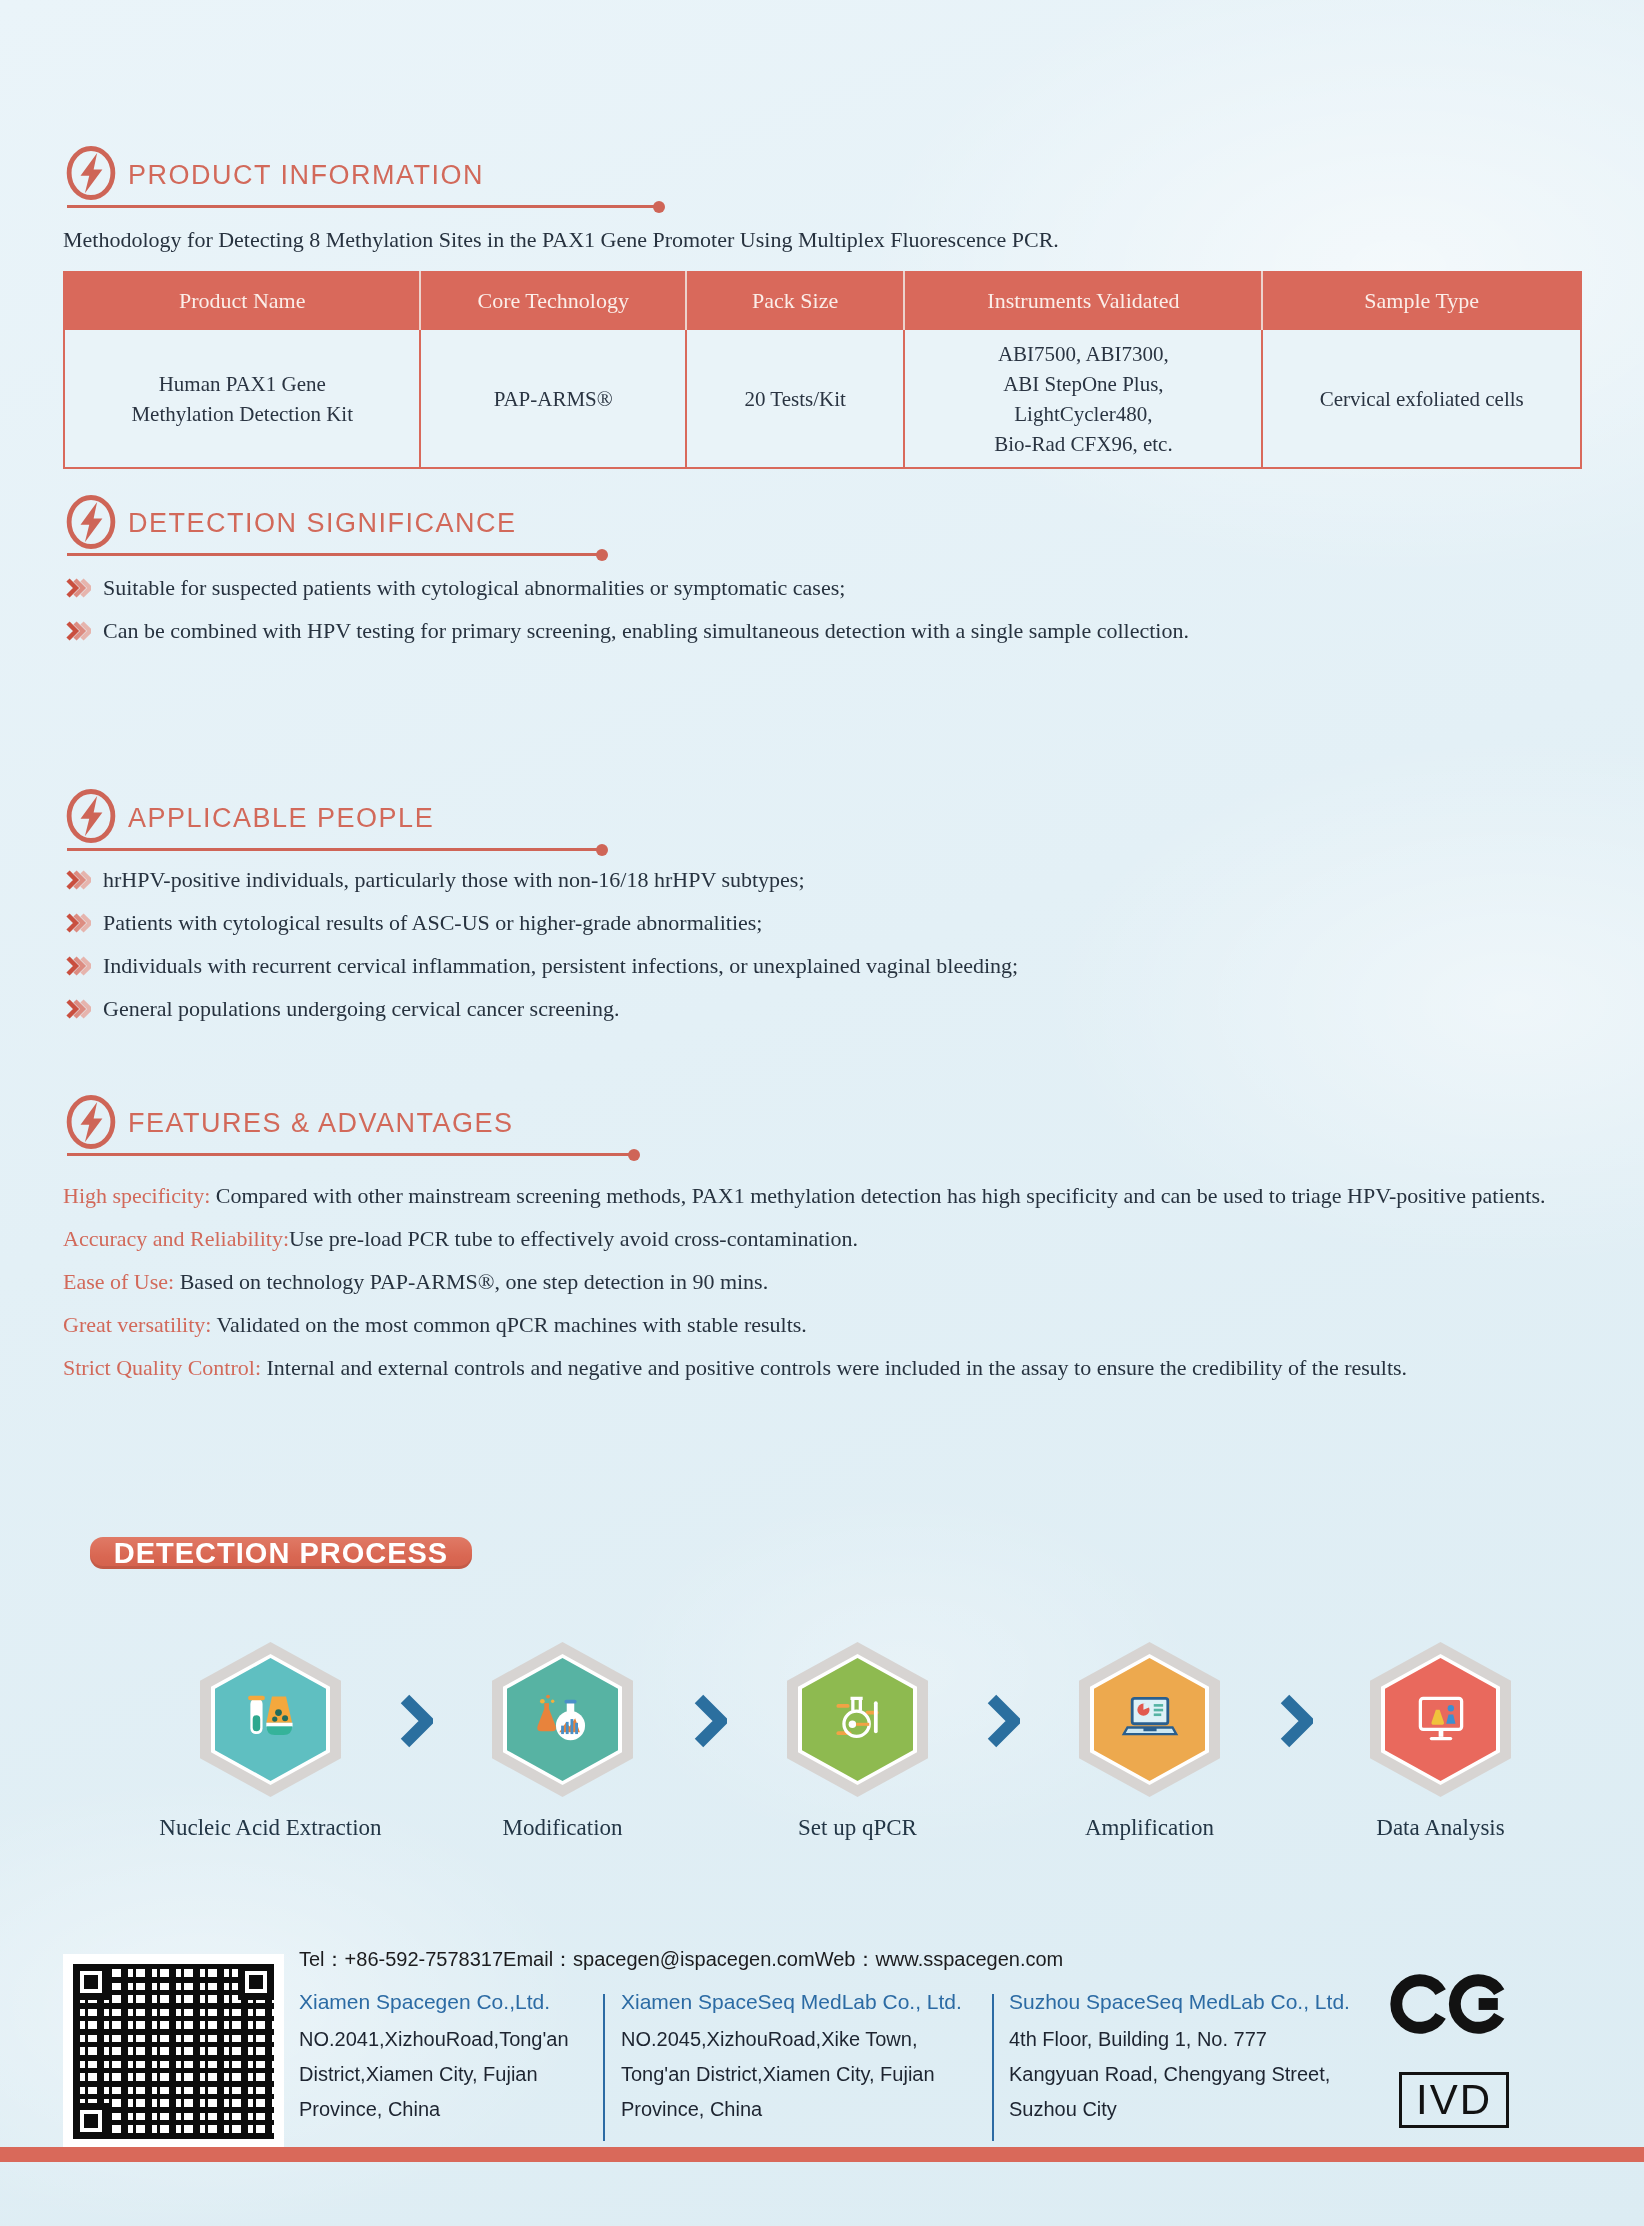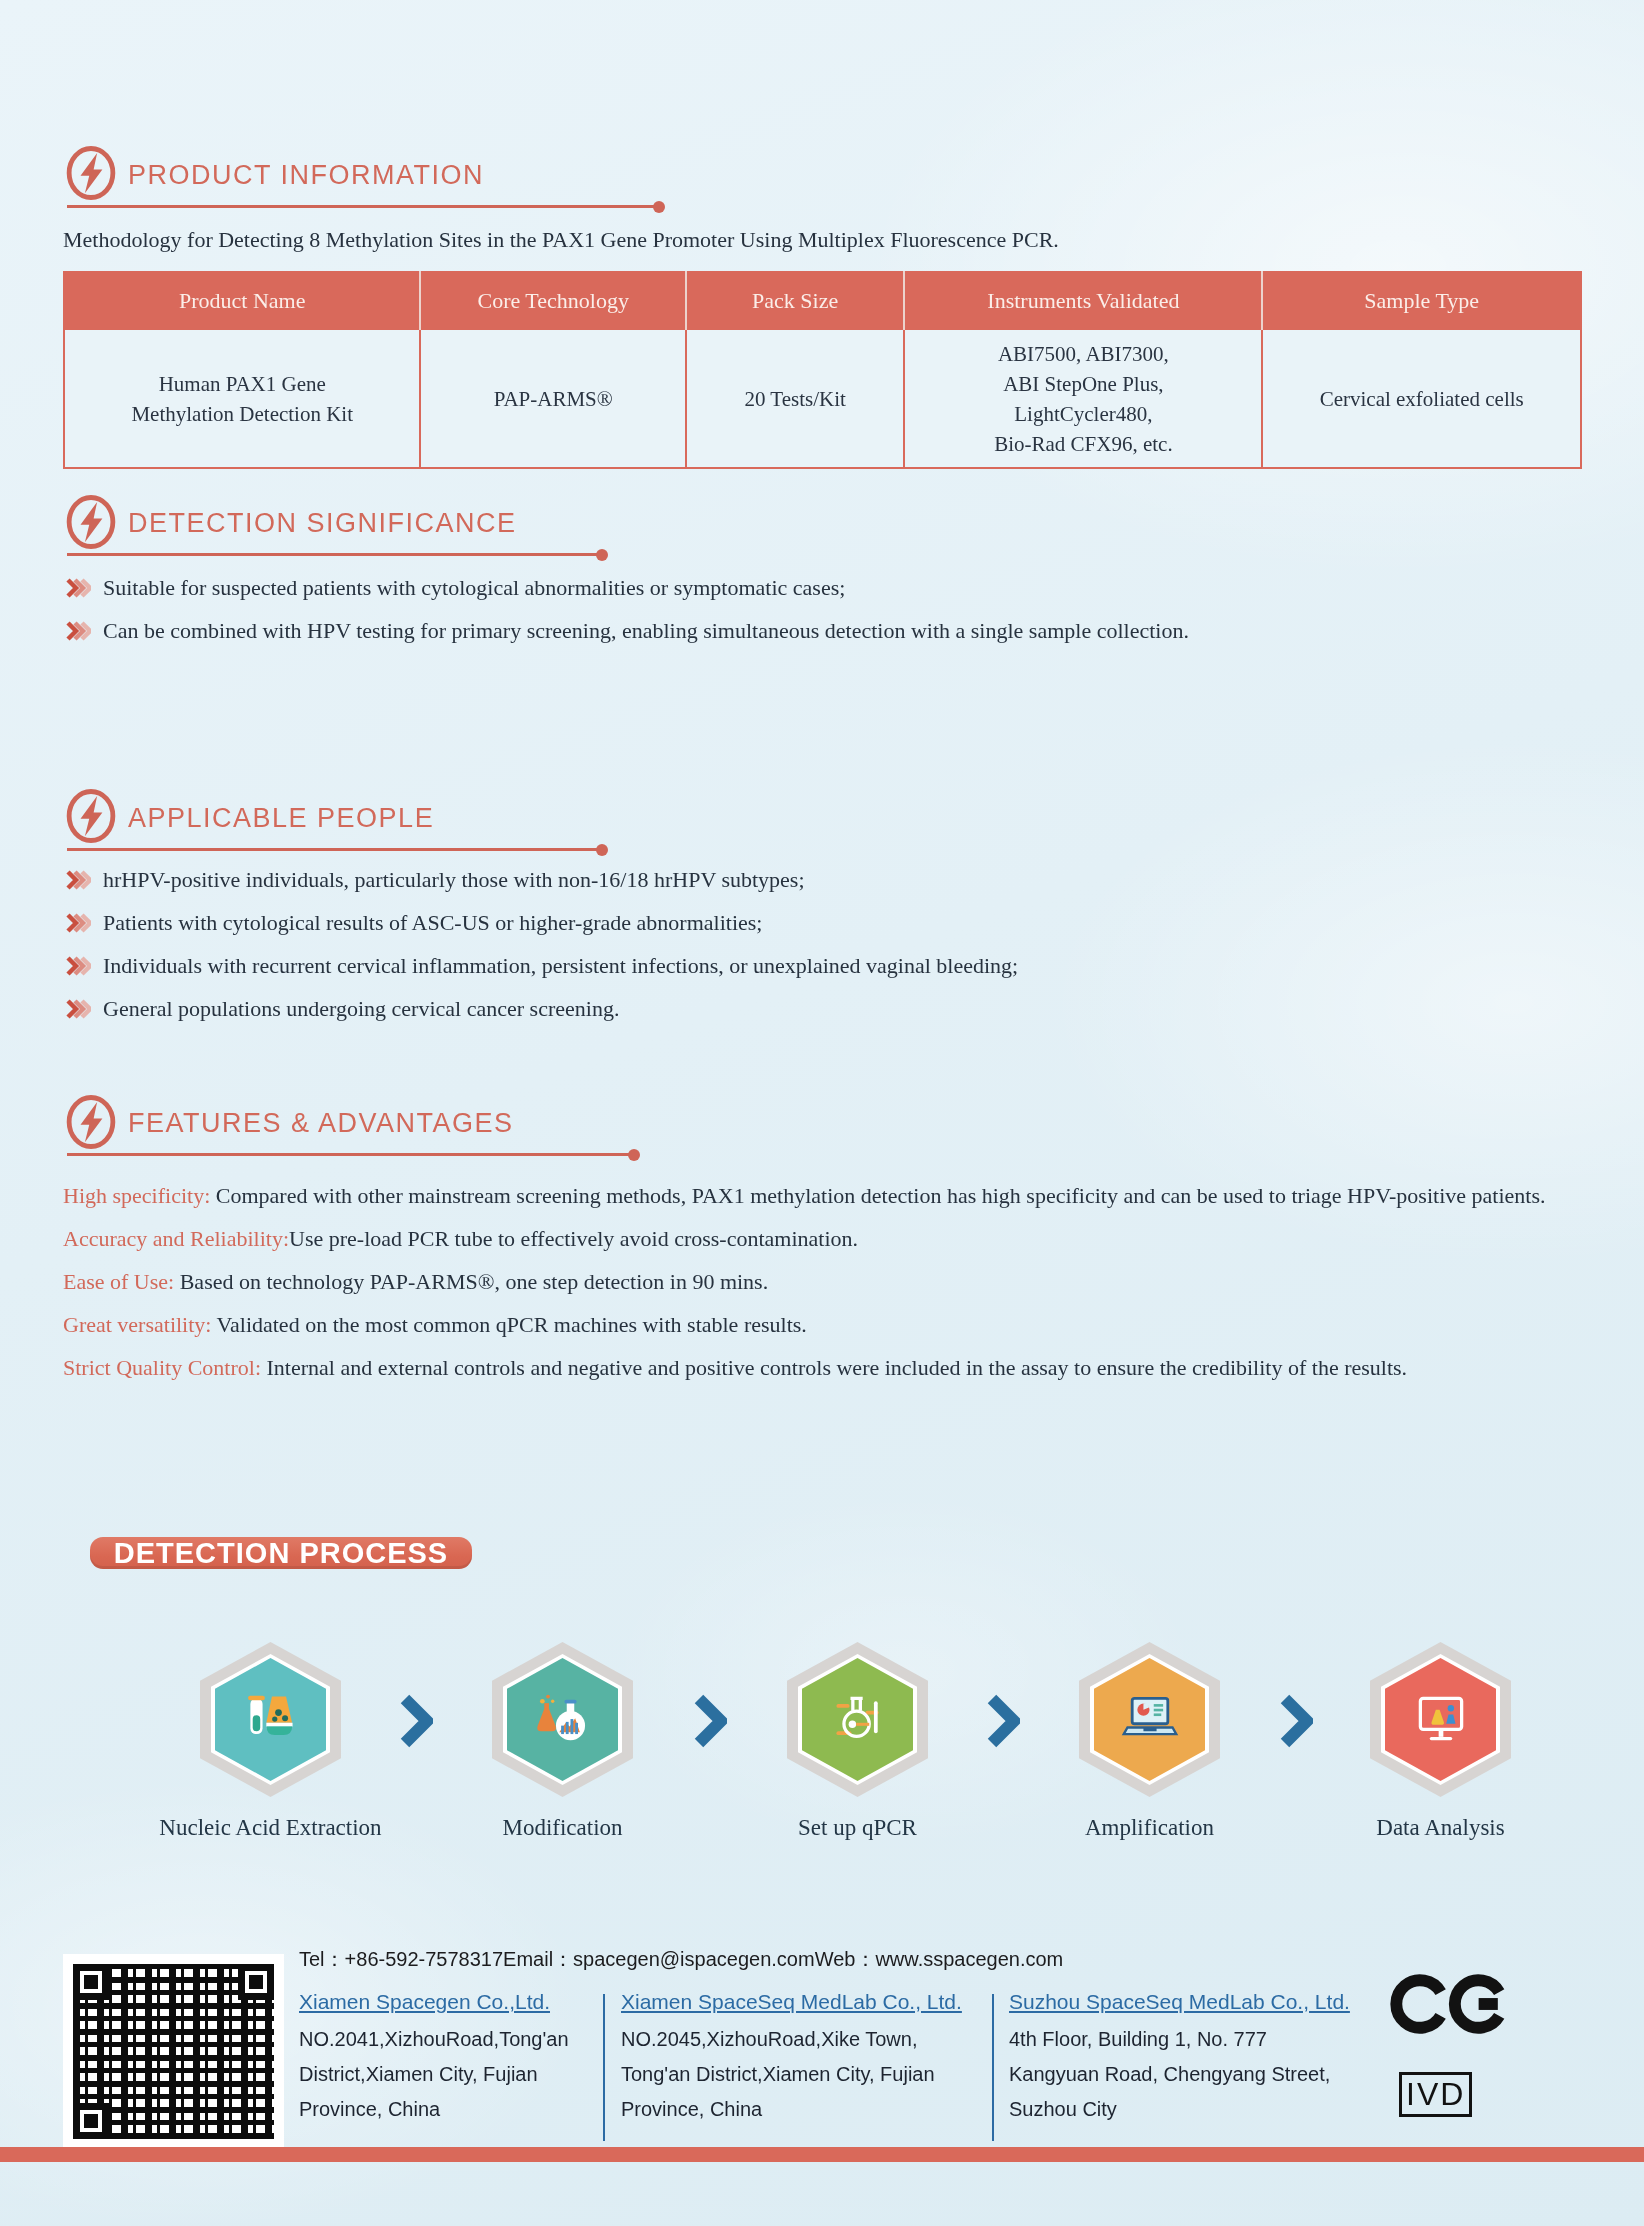--- a/index.html
+++ b/index.html
@@ -60,26 +60,26 @@
   .contact b{font-weight:400;}
   .qr{position:absolute;left:63px;top:1954px;width:221px;height:195px;background:#ffffff;padding:0;}
   .qr-pattern{position:absolute;left:10px;top:10px;right:10px;bottom:10px;
     background-image:
       repeating-linear-gradient(90deg,#0c0c0c 0 7px,transparent 7px 12px,#0c0c0c 12px 15px,transparent 15px 24px),
       repeating-linear-gradient(0deg,#0c0c0c 0 6px,transparent 6px 14px,#0c0c0c 14px 19px,transparent 19px 26px);}
   .finder{position:absolute;width:36px;height:36px;border:7px solid #0c0c0c;background:#ffffff;box-sizing:border-box;}
   .finder::after{content:"";position:absolute;left:4px;top:4px;width:14px;height:14px;background:#0c0c0c;}
   .f-tl{left:0;top:0;} .f-tr{right:0;top:0;} .f-bl{left:0;bottom:0;}
   .company{position:absolute;top:1990px;}
-  .company .cname{font-size:21px;color:#2c6ba4;margin:0;text-decoration:underline;}
+  .company .cname{font-size:21px;color:#2c6ba4;margin:0;}
   .company .caddr{font-size:20px;line-height:35px;color:#1d2430;margin:8px 0 0 0;}
   .vsep{position:absolute;top:1994px;width:2px;height:147px;background:#2c6ba4;}
   .ce{position:absolute;left:1389px;top:1958px;}
-  .ivd{position:absolute;left:1399px;top:2072px;border:3px solid #121212;padding:1px 4px;
-    font-family:"Liberation Sans","DejaVu Sans",sans-serif;font-size:32px;color:#121212;letter-spacing:2px;}
+  .ivd{position:absolute;left:1399px;top:2072px;border:3px solid #121212;padding:1px 14px;
+    font-family:"Liberation Sans","DejaVu Sans",sans-serif;font-size:42px;color:#121212;letter-spacing:2px;}
   .bottom-bar{position:absolute;left:0;top:2147px;width:1645px;height:15px;background:#d9695a;}
 </style>
 </head>
 <body>
 
 <div class="page">
 
   <span class="logo" style="left:63px;top:145px;">
     <svg viewBox="0 0 64 64" width="56" height="56">
       <ellipse cx="32" cy="32" rx="25" ry="28" fill="none" stroke="#ce6557" stroke-width="5.5"></ellipse>

